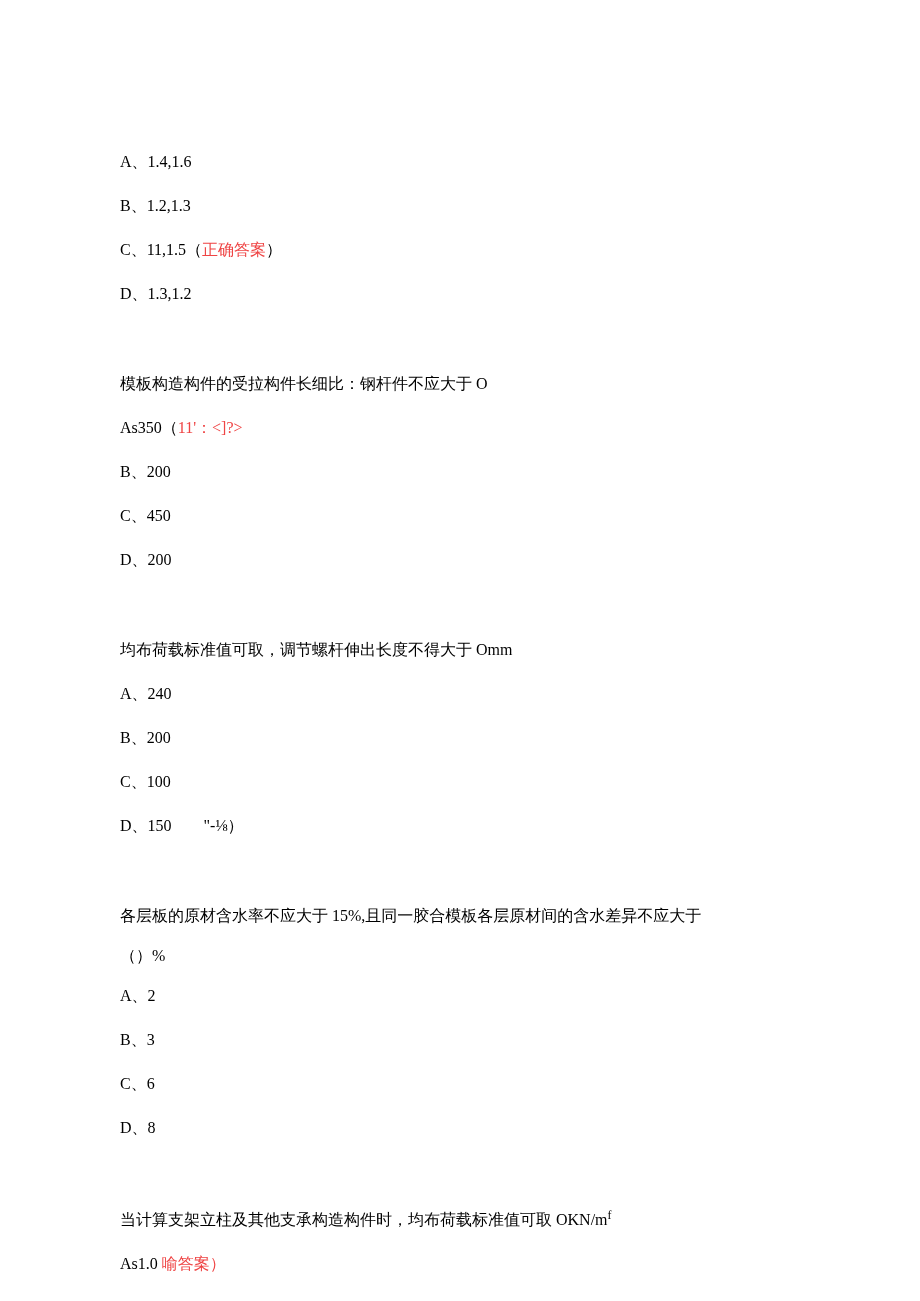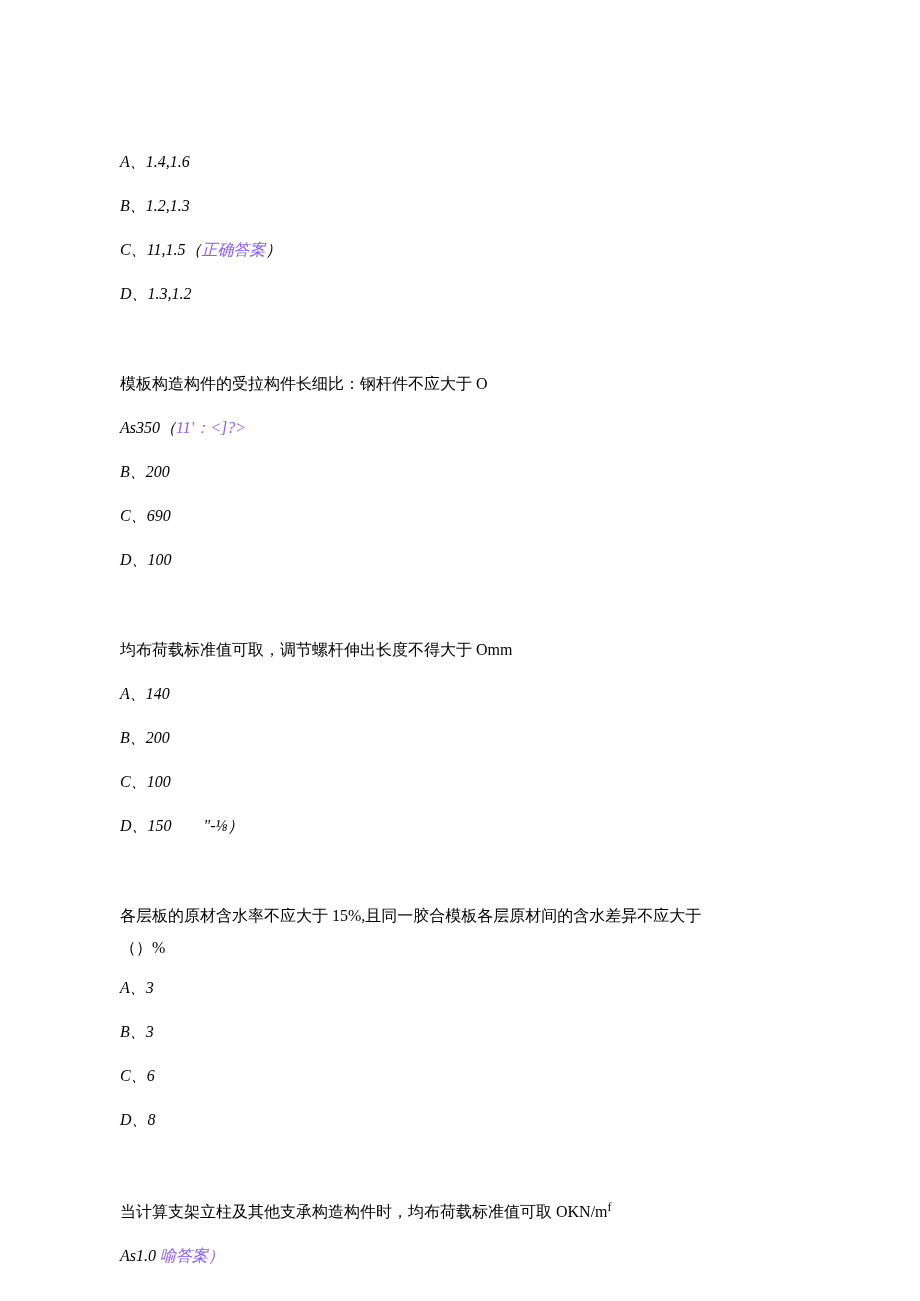--- a/index.html
+++ b/index.html
@@ -12,35 +12,34 @@
       font-family: "Times New Roman", "SimSun", serif;
       font-size: 16px;
       color: #000000;
       width: 920px;
       height: 1301px;
       padding: 150px 120px 60px 120px;
       line-height: 1.5;
     }
     .option-line {
       margin-bottom: 20px;
-      font-style: italic;
     }
     .question-text {
       margin-top: 32px;
       margin-bottom: 20px;
       font-family: Liberation Serif, serif;
     }
     .question-text.multiline {
-      margin-bottom: 8px;
+      margin-bottom: 16px;
     }
     .question-cont {
       margin-bottom: 16px;
     }
     .correct {
-      color: #8b5cf6;
+      color: #ef4444;
     }
     .sup {
       font-size: 12px;
       vertical-align: super;
     }
     .spacer {
       height: 14px;
     }
   </style>
 </head>
@@ -53,38 +52,38 @@
 </div>
 <div class="option-line">D、1.3,1.2</div>
 
 <div class="spacer"></div>
 
 <div class="question-text">模板构造构件的受拉构件长细比：钢杆件不应大于 O</div>
 <div class="option-line">
   <span>As350（</span><span class="correct">11'：&lt;]?&gt;</span>
 </div>
 <div class="option-line">B、200</div>
-<div class="option-line">C、690</div>
-<div class="option-line">D、100</div>
+<div class="option-line">C、450</div>
+<div class="option-line">D、200</div>
 
 <div class="spacer"></div>
 
 <div class="question-text">均布荷载标准值可取，调节螺杆伸出长度不得大于 Omm</div>
-<div class="option-line">A、140</div>
+<div class="option-line">A、240</div>
 <div class="option-line">B、200</div>
 <div class="option-line">C、100</div>
 <div class="option-line">
   <span>D、150  "-⅛</span><span>）</span>
 </div>
 
 <div class="spacer"></div>
 
 <div class="question-text multiline">各层板的原材含水率不应大于 15%,且同一胶合模板各层原材间的含水差异不应大于</div>
 <div class="question-cont">（）%</div>
-<div class="option-line">A、3</div>
+<div class="option-line">A、2</div>
 <div class="option-line">B、3</div>
 <div class="option-line">C、6</div>
 <div class="option-line">D、8</div>
 
 <div class="spacer"></div>
 
 <div class="question-text">
   <span>当计算支架立柱及其他支承构造构件时，均布荷载标准值可取 OKN/m</span><span class="sup">f</span>
 </div>
 <div class="option-line">

